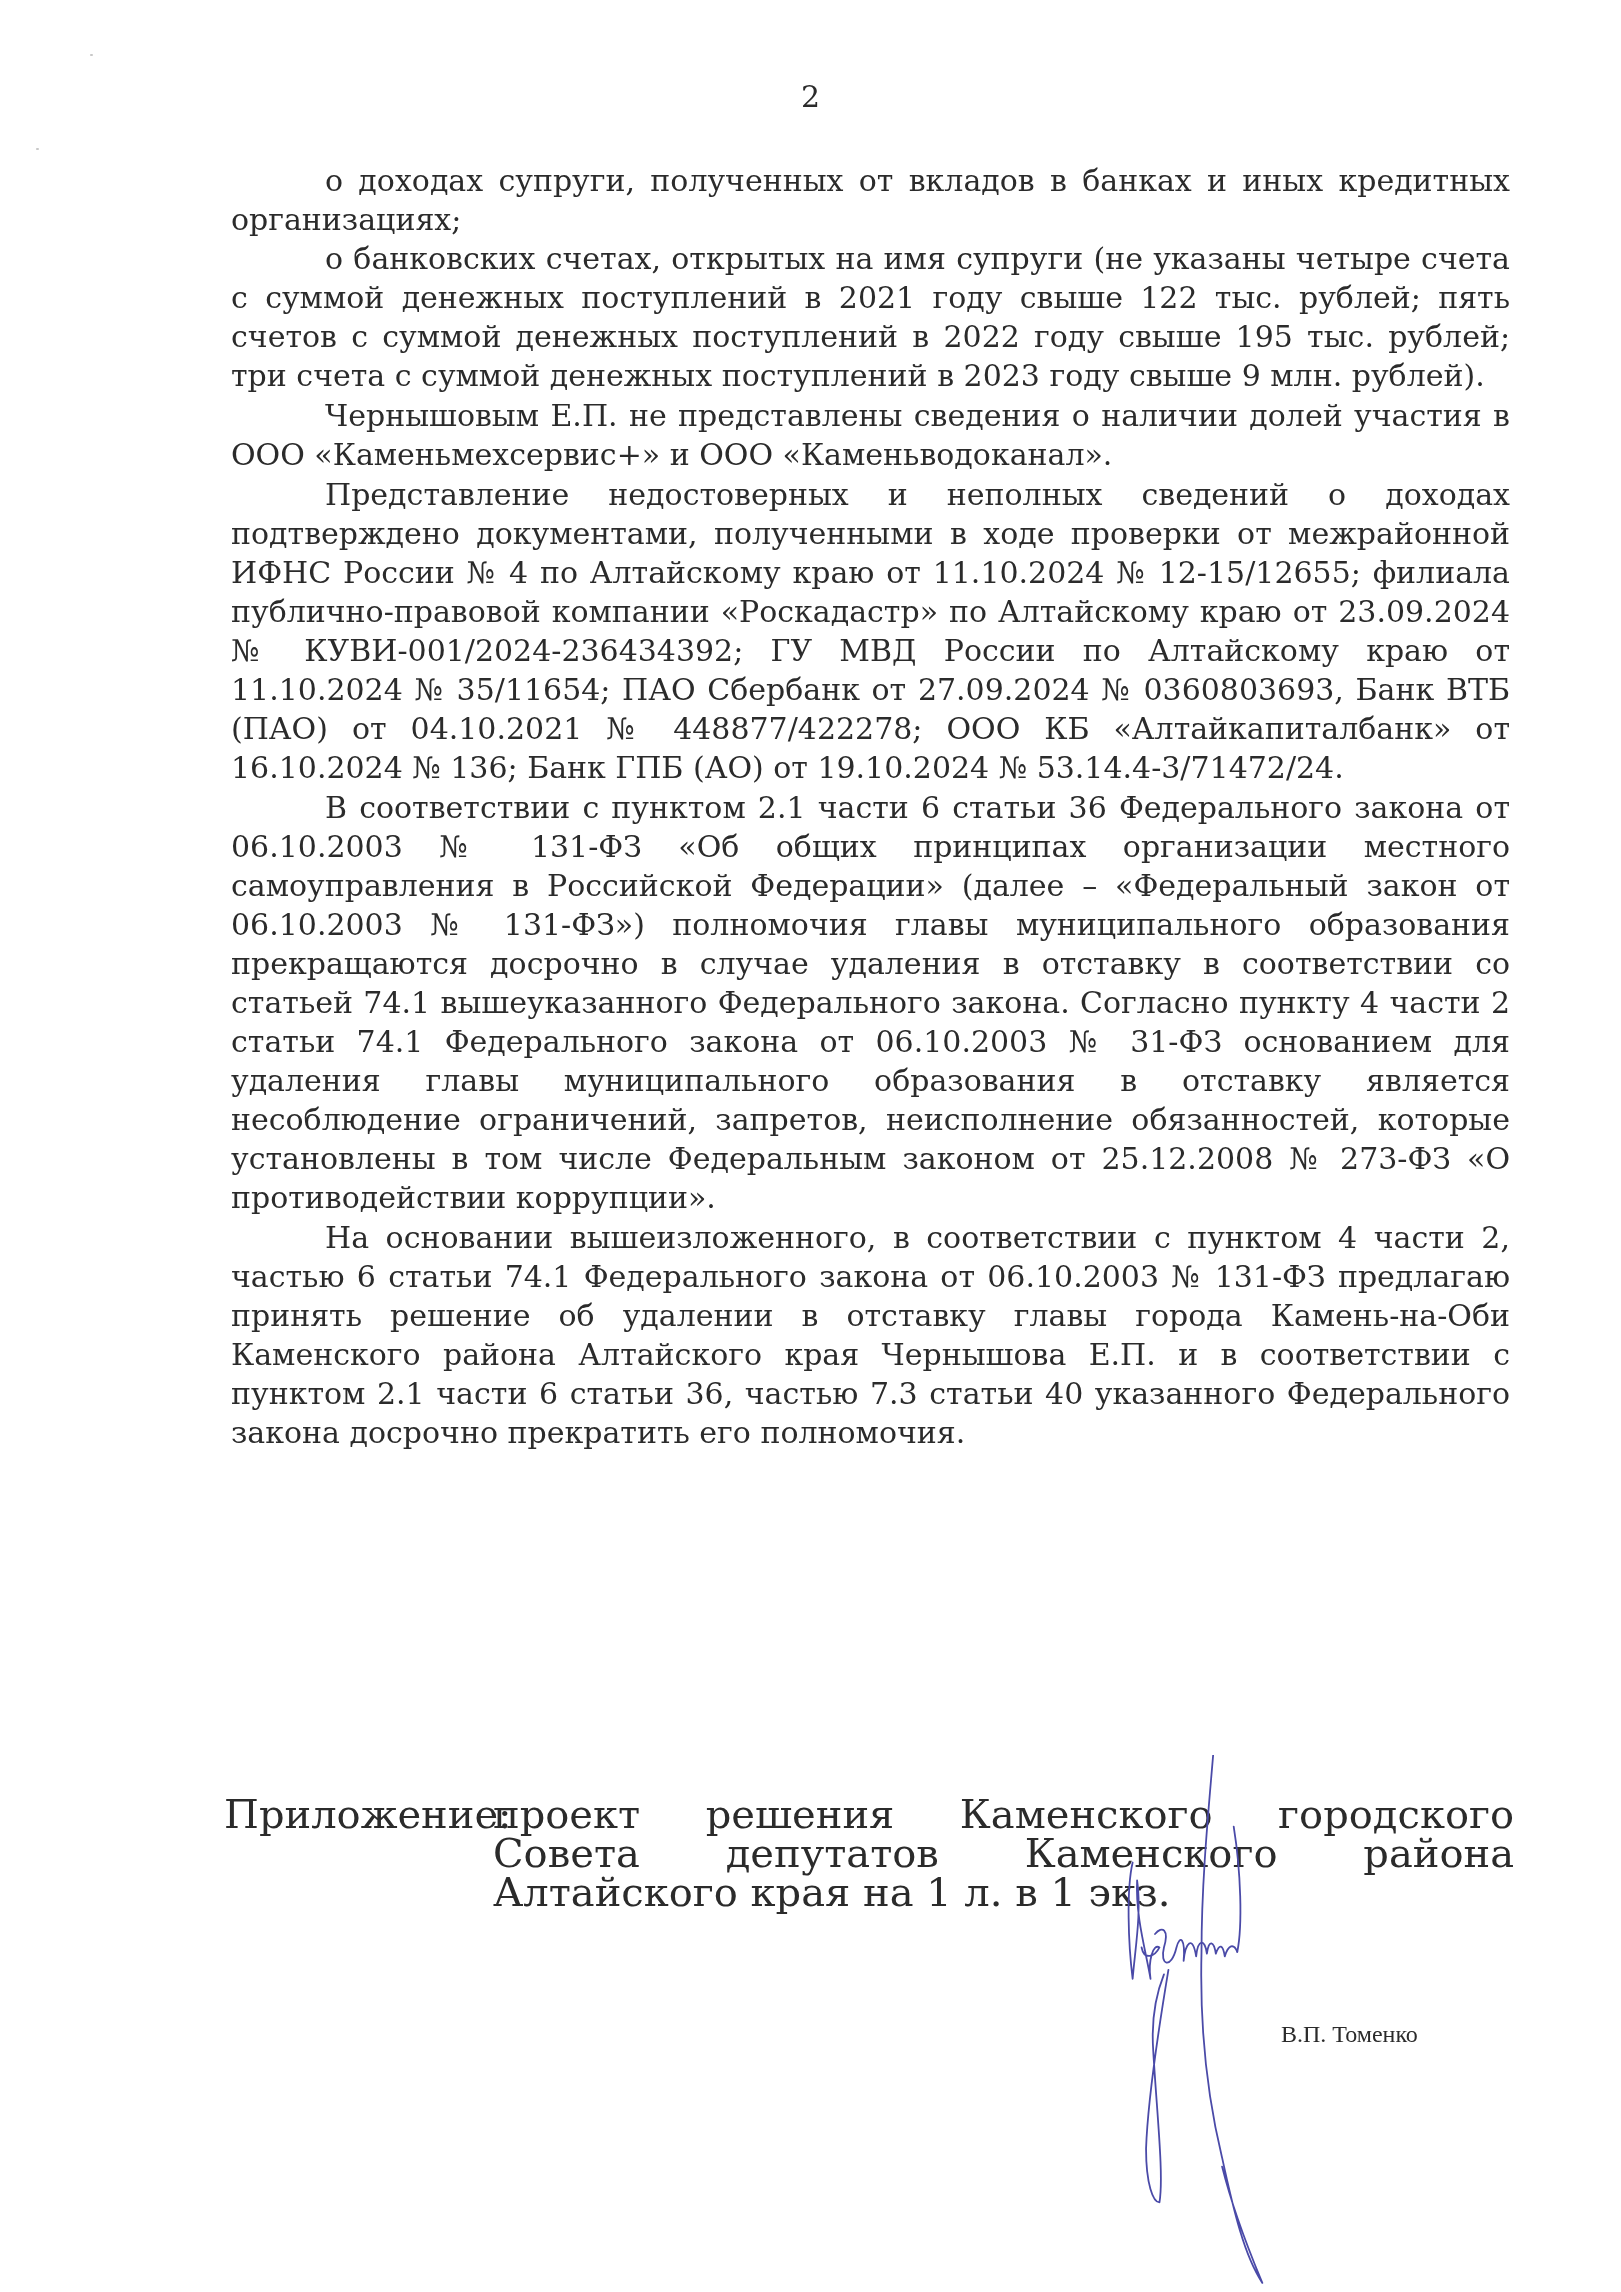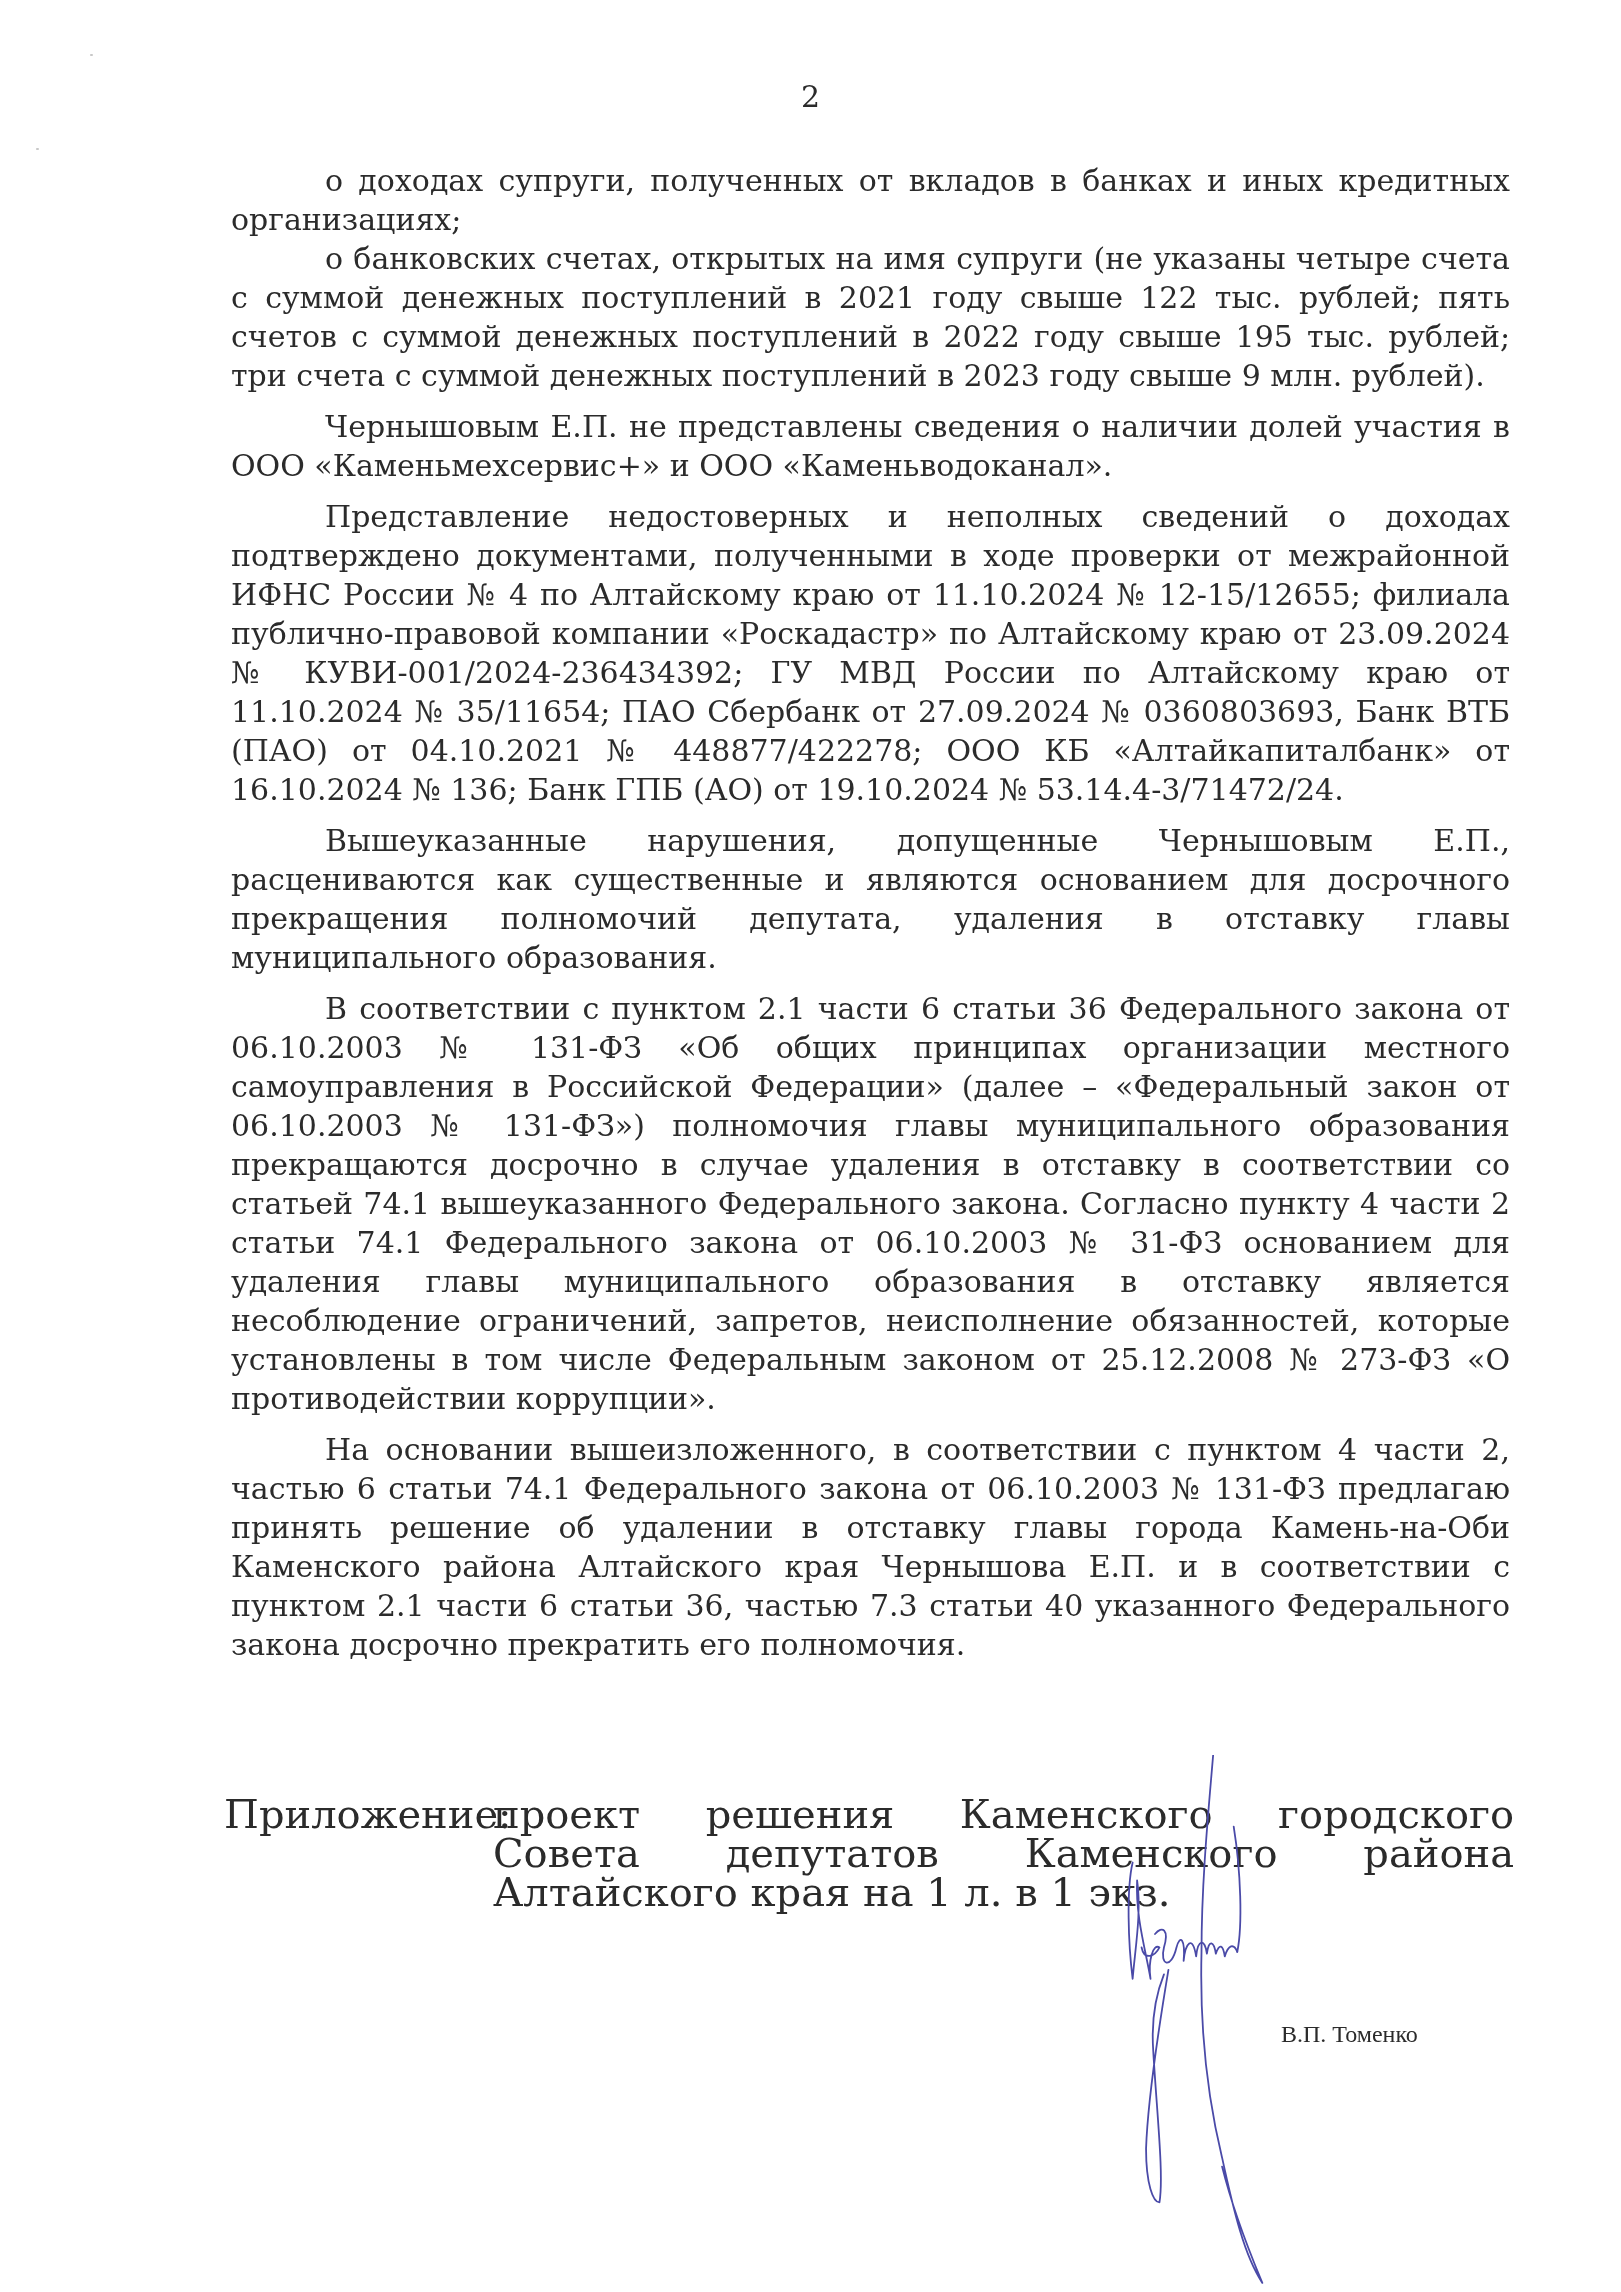--- a/index.html
+++ b/index.html
@@ -27,21 +27,21 @@
     width: 1279px;
     font-size: 30px;
     line-height: 39px;
     text-align: justify;
   }
   .body-text p {
     margin: 0;
     text-indent: 94px;
   }
   .body-text p.continuation { text-indent: 0; }
-  .body-text p.spaced { margin-top: 12px; }
+  .body-text p.spaced { margin-top: 1px; }
   .body-text p.last-para { text-align-last: left; }
   .attachment {
     position: absolute;
     top: 1795px;
     left: 224px;
     width: 1290px;
     font-size: 40px;
     line-height: 39px;
     display: flex;
   }
@@ -81,21 +81,20 @@
 </head>
 <body>
 
 <div class="page-number">2</div>
 
 <div class="body-text">
   <p>о доходах супруги, полученных от вкладов в банках и иных кредитных организациях;</p>
   <p>о банковских счетах, открытых на имя супруги (не указаны четыре счета с суммой денежных поступлений в 2021 году свыше 122 тыс. рублей; пять счетов с суммой денежных поступлений в 2022 году свыше 195 тыс. рублей; три счета с суммой денежных поступлений в 2023 году свыше 9 млн. рублей).</p>
   <p class="spaced">Чернышовым Е.П. не представлены сведения о наличии долей участия в ООО «Каменьмехсервис+» и ООО «Каменьводоканал».</p>
   <p class="spaced">Представление недостоверных и неполных сведений о доходах подтверждено документами, полученными в ходе проверки от межрайонной ИФНС России № 4 по Алтайскому краю от 11.10.2024 № 12-15/12655; филиала публично-правовой компании «Роскадастр» по Алтайскому краю от 23.09.2024 № КУВИ-001/2024-236434392; ГУ МВД России по Алтайскому краю от 11.10.2024 № 35/11654; ПАО Сбербанк от 27.09.2024 № 0360803693, Банк ВТБ (ПАО) от 04.10.2021 № 448877/422278; ООО КБ «Алтайкапиталбанк» от 16.10.2024 № 136; Банк ГПБ (АО) от 19.10.2024 № 53.14.4-3/71472/24.</p>
-  <p class="spaced">Вышеуказанные нарушения, допущенные Чернышовым Е.П., расцениваются как существенные и являются основанием для досрочного прекращения полномочий депутата, удаления в отставку главы муниципального образования.</p>
   <p class="spaced">В соответствии с пунктом 2.1 части 6 статьи 36 Федерального закона от 06.10.2003 № 131-ФЗ «Об общих принципах организации местного самоуправления в Российской Федерации» (далее – «Федеральный закон от 06.10.2003 № 131-ФЗ») полномочия главы муниципального образования прекращаются досрочно в случае удаления в отставку в соответствии со статьей 74.1 вышеуказанного Федерального закона. Согласно пункту 4 части 2 статьи 74.1 Федерального закона от 06.10.2003 № 31-ФЗ основанием для удаления главы муниципального образования в отставку является несоблюдение ограничений, запретов, неисполнение обязанностей, которые установлены в том числе Федеральным законом от 25.12.2008 № 273-ФЗ «О противодействии коррупции».</p>
   <p class="spaced">На основании вышеизложенного, в соответствии с пунктом 4 части 2, частью 6 статьи 74.1 Федерального закона от 06.10.2003 № 131-ФЗ предлагаю принять решение об удалении в отставку главы города Камень-на-Оби Каменского района Алтайского края Чернышова Е.П. и в соответствии с пунктом 2.1 части 6 статьи 36, частью 7.3 статьи 40 указанного Федерального закона досрочно прекратить его полномочия.</p>
 </div>
 
 <div class="attachment">
   <div class="attachment-label">Приложение:</div>
   <div class="attachment-text">проект решения Каменского городского Совета депутатов Каменского района Алтайского края на 1 л. в 1 экз.</div>
 </div>
 
 <svg class="signature" viewBox="0 0 360 600" xmlns="http://www.w3.org/2000/svg">

